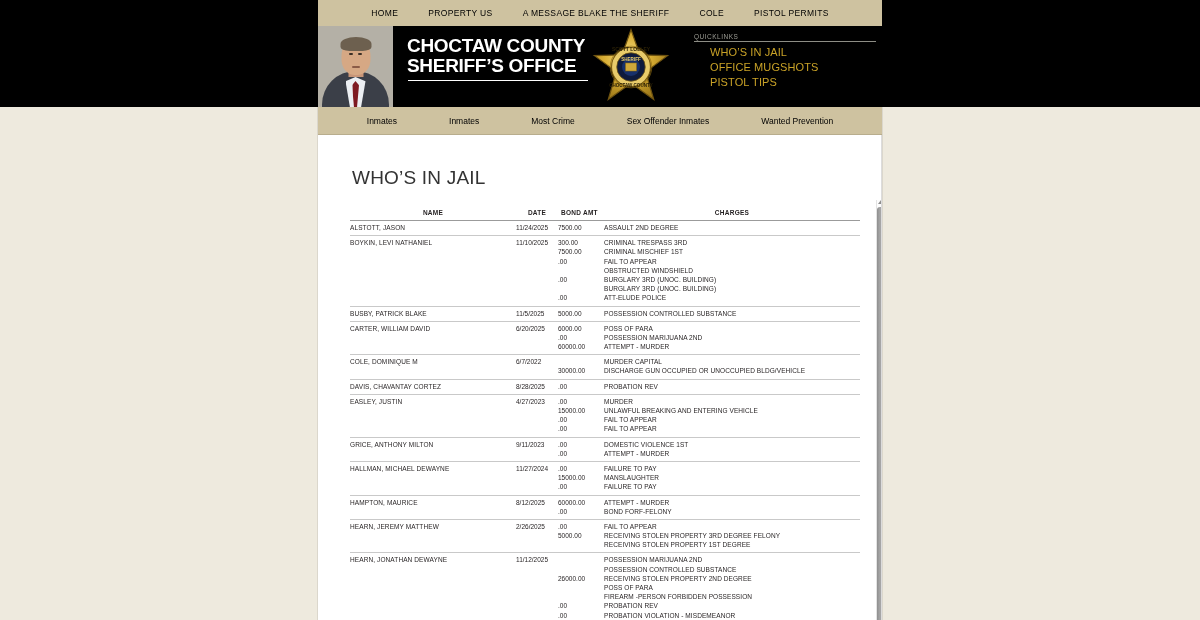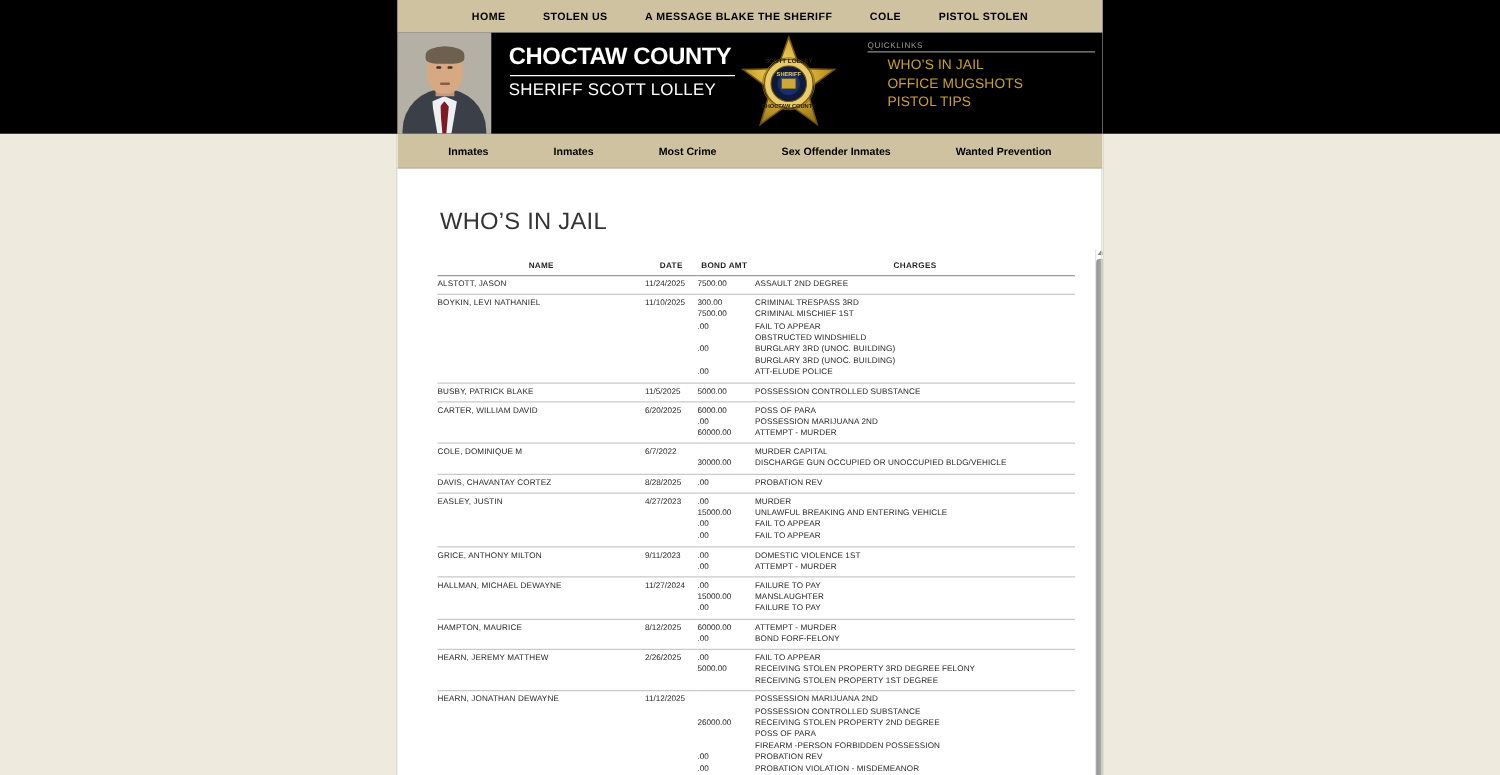--- a/index.html
+++ b/index.html
@@ -18,21 +18,21 @@
     box-shadow:0 0 0 1px rgba(0,0,0,.08);
   }
 
   
   .topnav{
     height:26px;background:#cec2a0;
     display:flex;align-items:center;justify-content:center;
     gap:0;border-bottom:0;
   }
   .topnav a{
-    color:#000;text-decoration:none;font-size:8.5px;font-weight:bold;
+    color:#000;text-decoration:none;font-size:8.5px;font-weight:normal;
     letter-spacing:.35px;padding:0 15px;white-space:nowrap;
   }
 
   
   .masthead{position:relative;height:81px;background:#000;display:flex;}
   .photo{
     width:75px;height:81px;flex:0 0 75px;position:relative;overflow:hidden;
     background:linear-gradient(#b9b5ac,#a8a49a);
   }
   .photo .wall{position:absolute;inset:0;background:#b4b0a6;}
@@ -80,21 +80,21 @@
     font-size:11px;line-height:15px;letter-spacing:.1px;padding-left:16px;
   }
 
   
   .subnav{
     height:27px;background:#cec2a0;
     display:flex;align-items:center;justify-content:center;
     border-bottom:1px solid #b8ad8d;
   }
   .subnav a{
-    color:#000;text-decoration:none;font-size:8.5px;font-weight:bold;
+    color:#000;text-decoration:none;font-size:8.5px;font-weight:normal;
     padding:0 26px;white-space:nowrap;
   }
 
   
   .content{background:#fff;padding:0 24px;height:486px;position:relative;}
   .page-title{
     font-size:19px;color:#333;font-weight:normal;
     letter-spacing:.2px;padding:32px 0 20px 10px;margin:0;
   }
 
@@ -139,46 +139,46 @@
 </head>
 <body>
 
 <div id="backdrop"></div>
 <div id="backdrop-lower"></div>
 
 <div id="page">
 
   <div class="topnav" id="topnav">
       <a href="#">HOME</a>
-      <a href="#">STOLEN US</a>
+      <a href="#">PROPERTY US</a>
       <a href="#">A MESSAGE BLAKE THE SHERIFF</a>
       <a href="#">COLE</a>
-      <a href="#">PISTOL STOLEN</a>
+      <a href="#">PISTOL PERMITS</a>
     </div>
 
   <div class="masthead">
     <div class="photo">
       <div class="wall"></div>
       <div class="shoulders"></div>
       <div class="neck"></div>
       <div class="shirt"></div>
       <div class="tie"></div>
       <div class="head"></div>
       <div class="hair"></div>
       <div class="eyeL"></div>
       <div class="eyeR"></div>
       <div class="mouth"></div>
     </div>
 
     <div class="brand">
       <h1>
         <span>CHOCTAW COUNTY</span><br>
+        <span>SHERIFF’S OFFICE</span>
       </h1>
       <div class="rule"></div>
-      <h2>SHERIFF SCOTT LOLLEY</h2>
     </div>
 
     <div class="badge">
       <svg viewBox="0 0 100 96" width="82" height="78">
         <defs>
           <radialGradient id="gold" cx="45%" cy="40%" r="70%">
             <stop offset="0%" stop-color="#f6e08a"></stop>
             <stop offset="45%" stop-color="#d9ae34"></stop>
             <stop offset="100%" stop-color="#8d6a12"></stop>
           </radialGradient>

